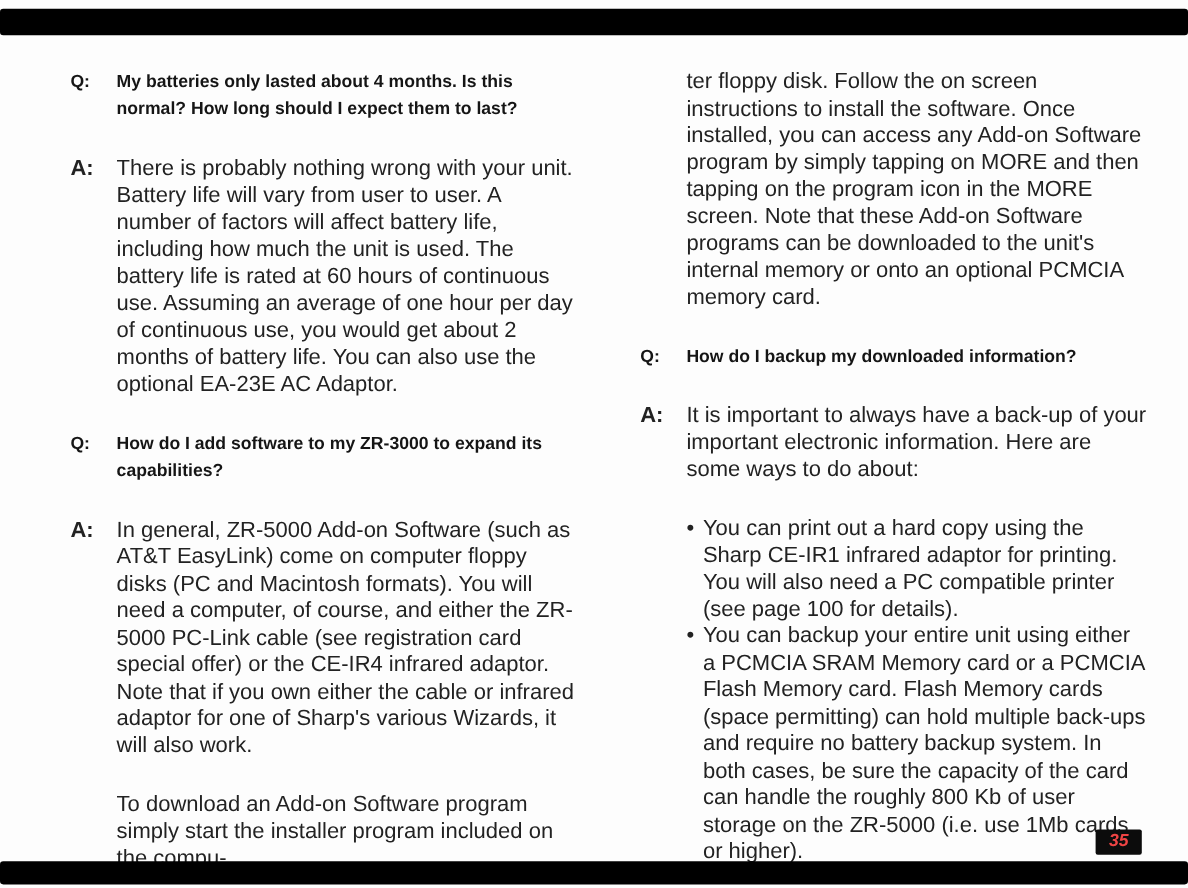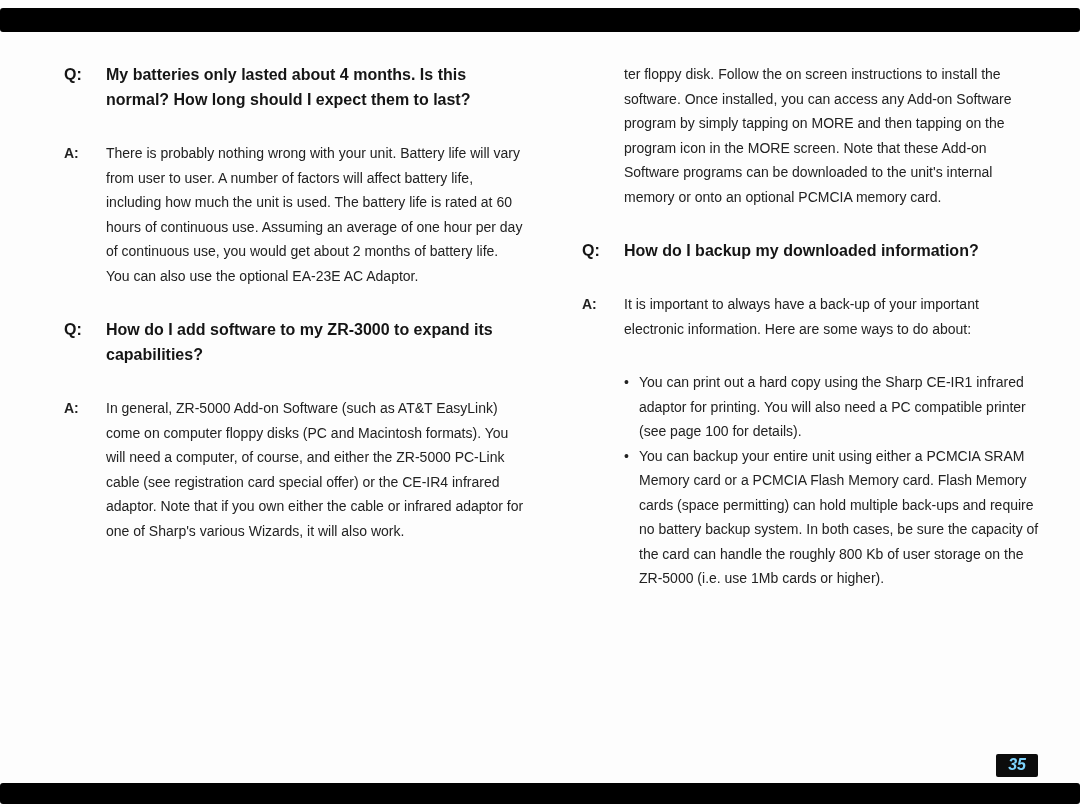--- a/index.html
+++ b/index.html
@@ -44,39 +44,39 @@
   }
   .qa .text { flex: 1; }
 
   .question {
     font-weight: bold;
     font-size: 16px;
     line-height: 25px;
     color: #151515;
   }
   .answer, .para, .bullets {
-    font-size: 14px;
+    font-size: 20px;
     line-height: 24.5px;
     color: #222;
   }
   .indent { margin-left: 42px; }
   .para { margin-bottom: 29px; }
   .para:last-child { margin-bottom: 0; }
 
   .bullets { margin-top: 22px; }
   .bullet { display: flex; }
   .bullet .marker { flex: 0 0 15px; }
   .bullet .btext { flex: 1; }
 
   .page-number {
     position: absolute;
     right: 42px;
     bottom: 30px;
     background: #0c0c0c;
-    color: #7dd3fc;
+    color: #ef4444;
     font-style: italic;
     font-weight: bold;
     font-size: 16px;
     line-height: 20px;
     padding: 1px 12px 2px 12px;
     border-radius: 2px;
   }
 </style>
 </head>
 <body>
@@ -100,20 +100,21 @@
     <div class="qa question">
       <span class="label">Q:</span>
       <span class="text">How do I add software to my ZR-3000 to expand its capabilities?</span>
     </div>
 
     <div class="qa answer">
       <span class="label">A:</span>
       <span class="text">In general, ZR-5000 Add-on Software (such as AT&amp;T EasyLink) come on computer floppy disks (PC and Macintosh formats). You will need a computer, of course, and either the ZR-5000 PC-Link cable (see registration card special offer) or the CE-IR4 infrared adaptor. Note that if you own either the cable or infrared adaptor for one of Sharp's various Wizards, it will also work.</span>
     </div>
 
+    <div class="para indent">To download an Add-on Software program simply start the installer program included on the compu-</div>
 
   </div>
 
   <div class="col">
 
     <div class="para indent">ter floppy disk. Follow the on screen instructions to install the software. Once installed, you can access any Add-on Software program by simply tapping on MORE and then tapping on the program icon in the MORE screen. Note that these Add-on Software programs can be downloaded to the unit's internal memory or onto an optional PCMCIA memory card.</div>
 
     <div class="qa question">
       <span class="label">Q:</span>
       <span class="text">How do I backup my downloaded information?</span>

